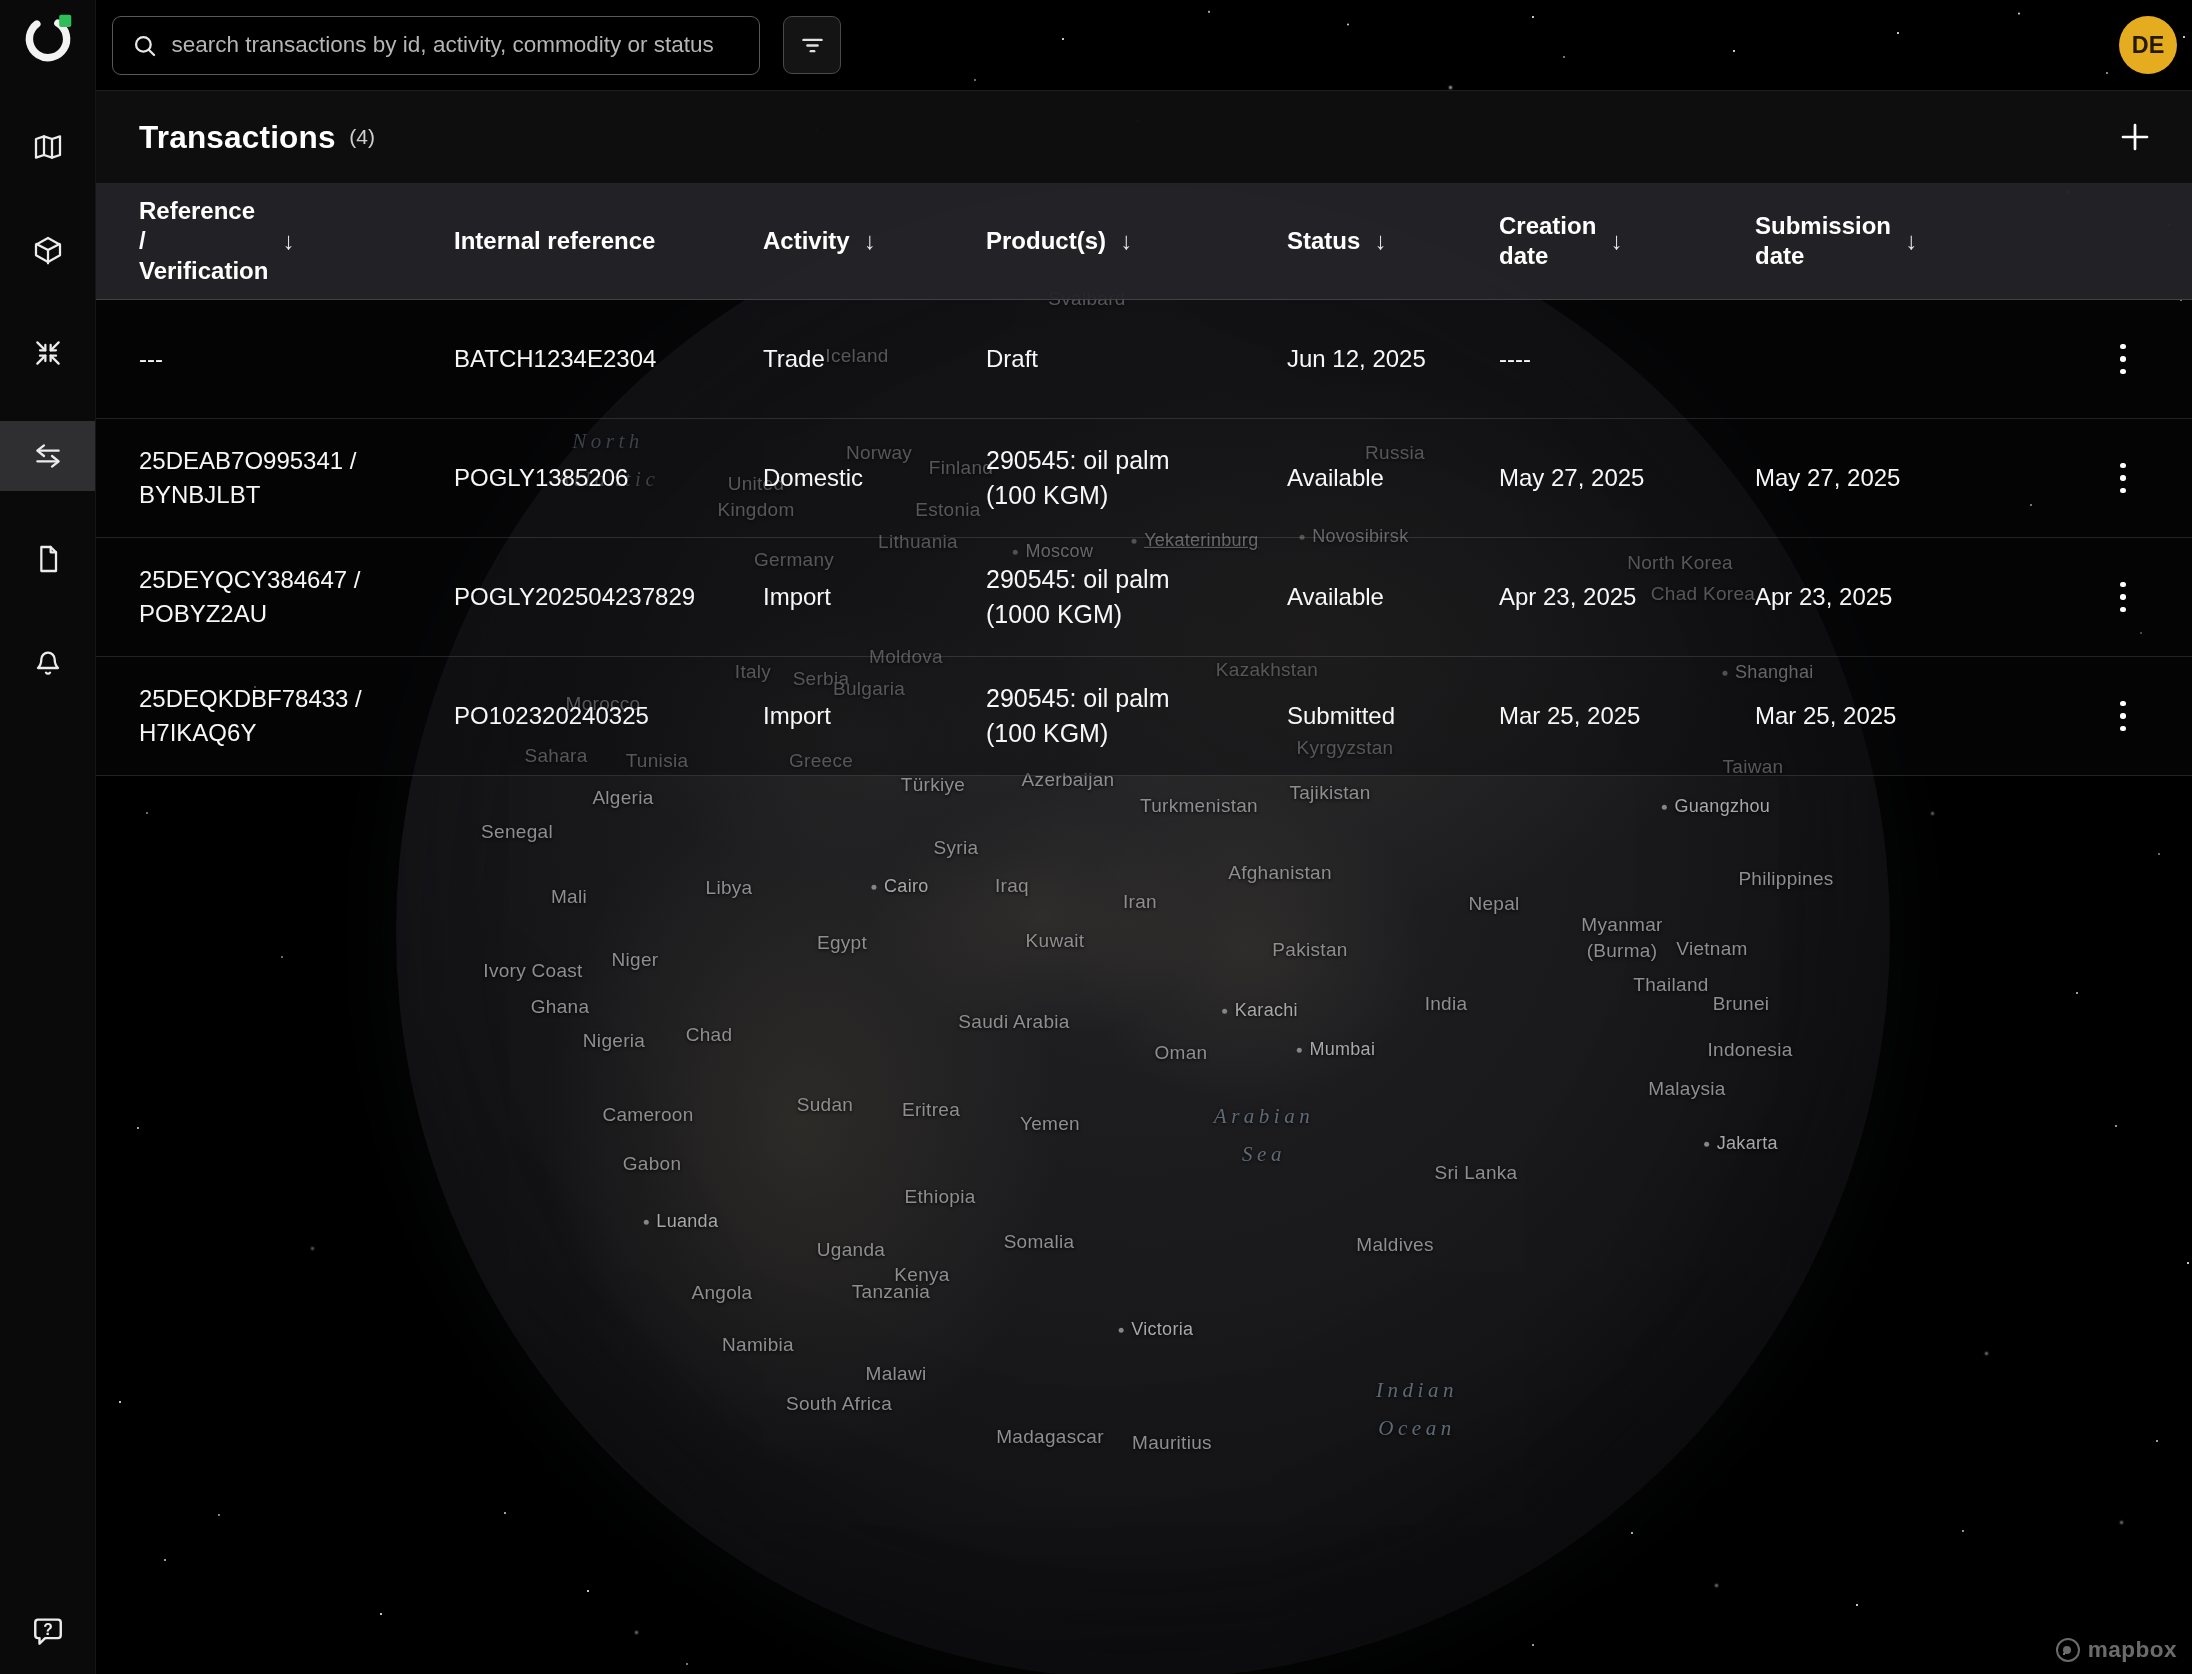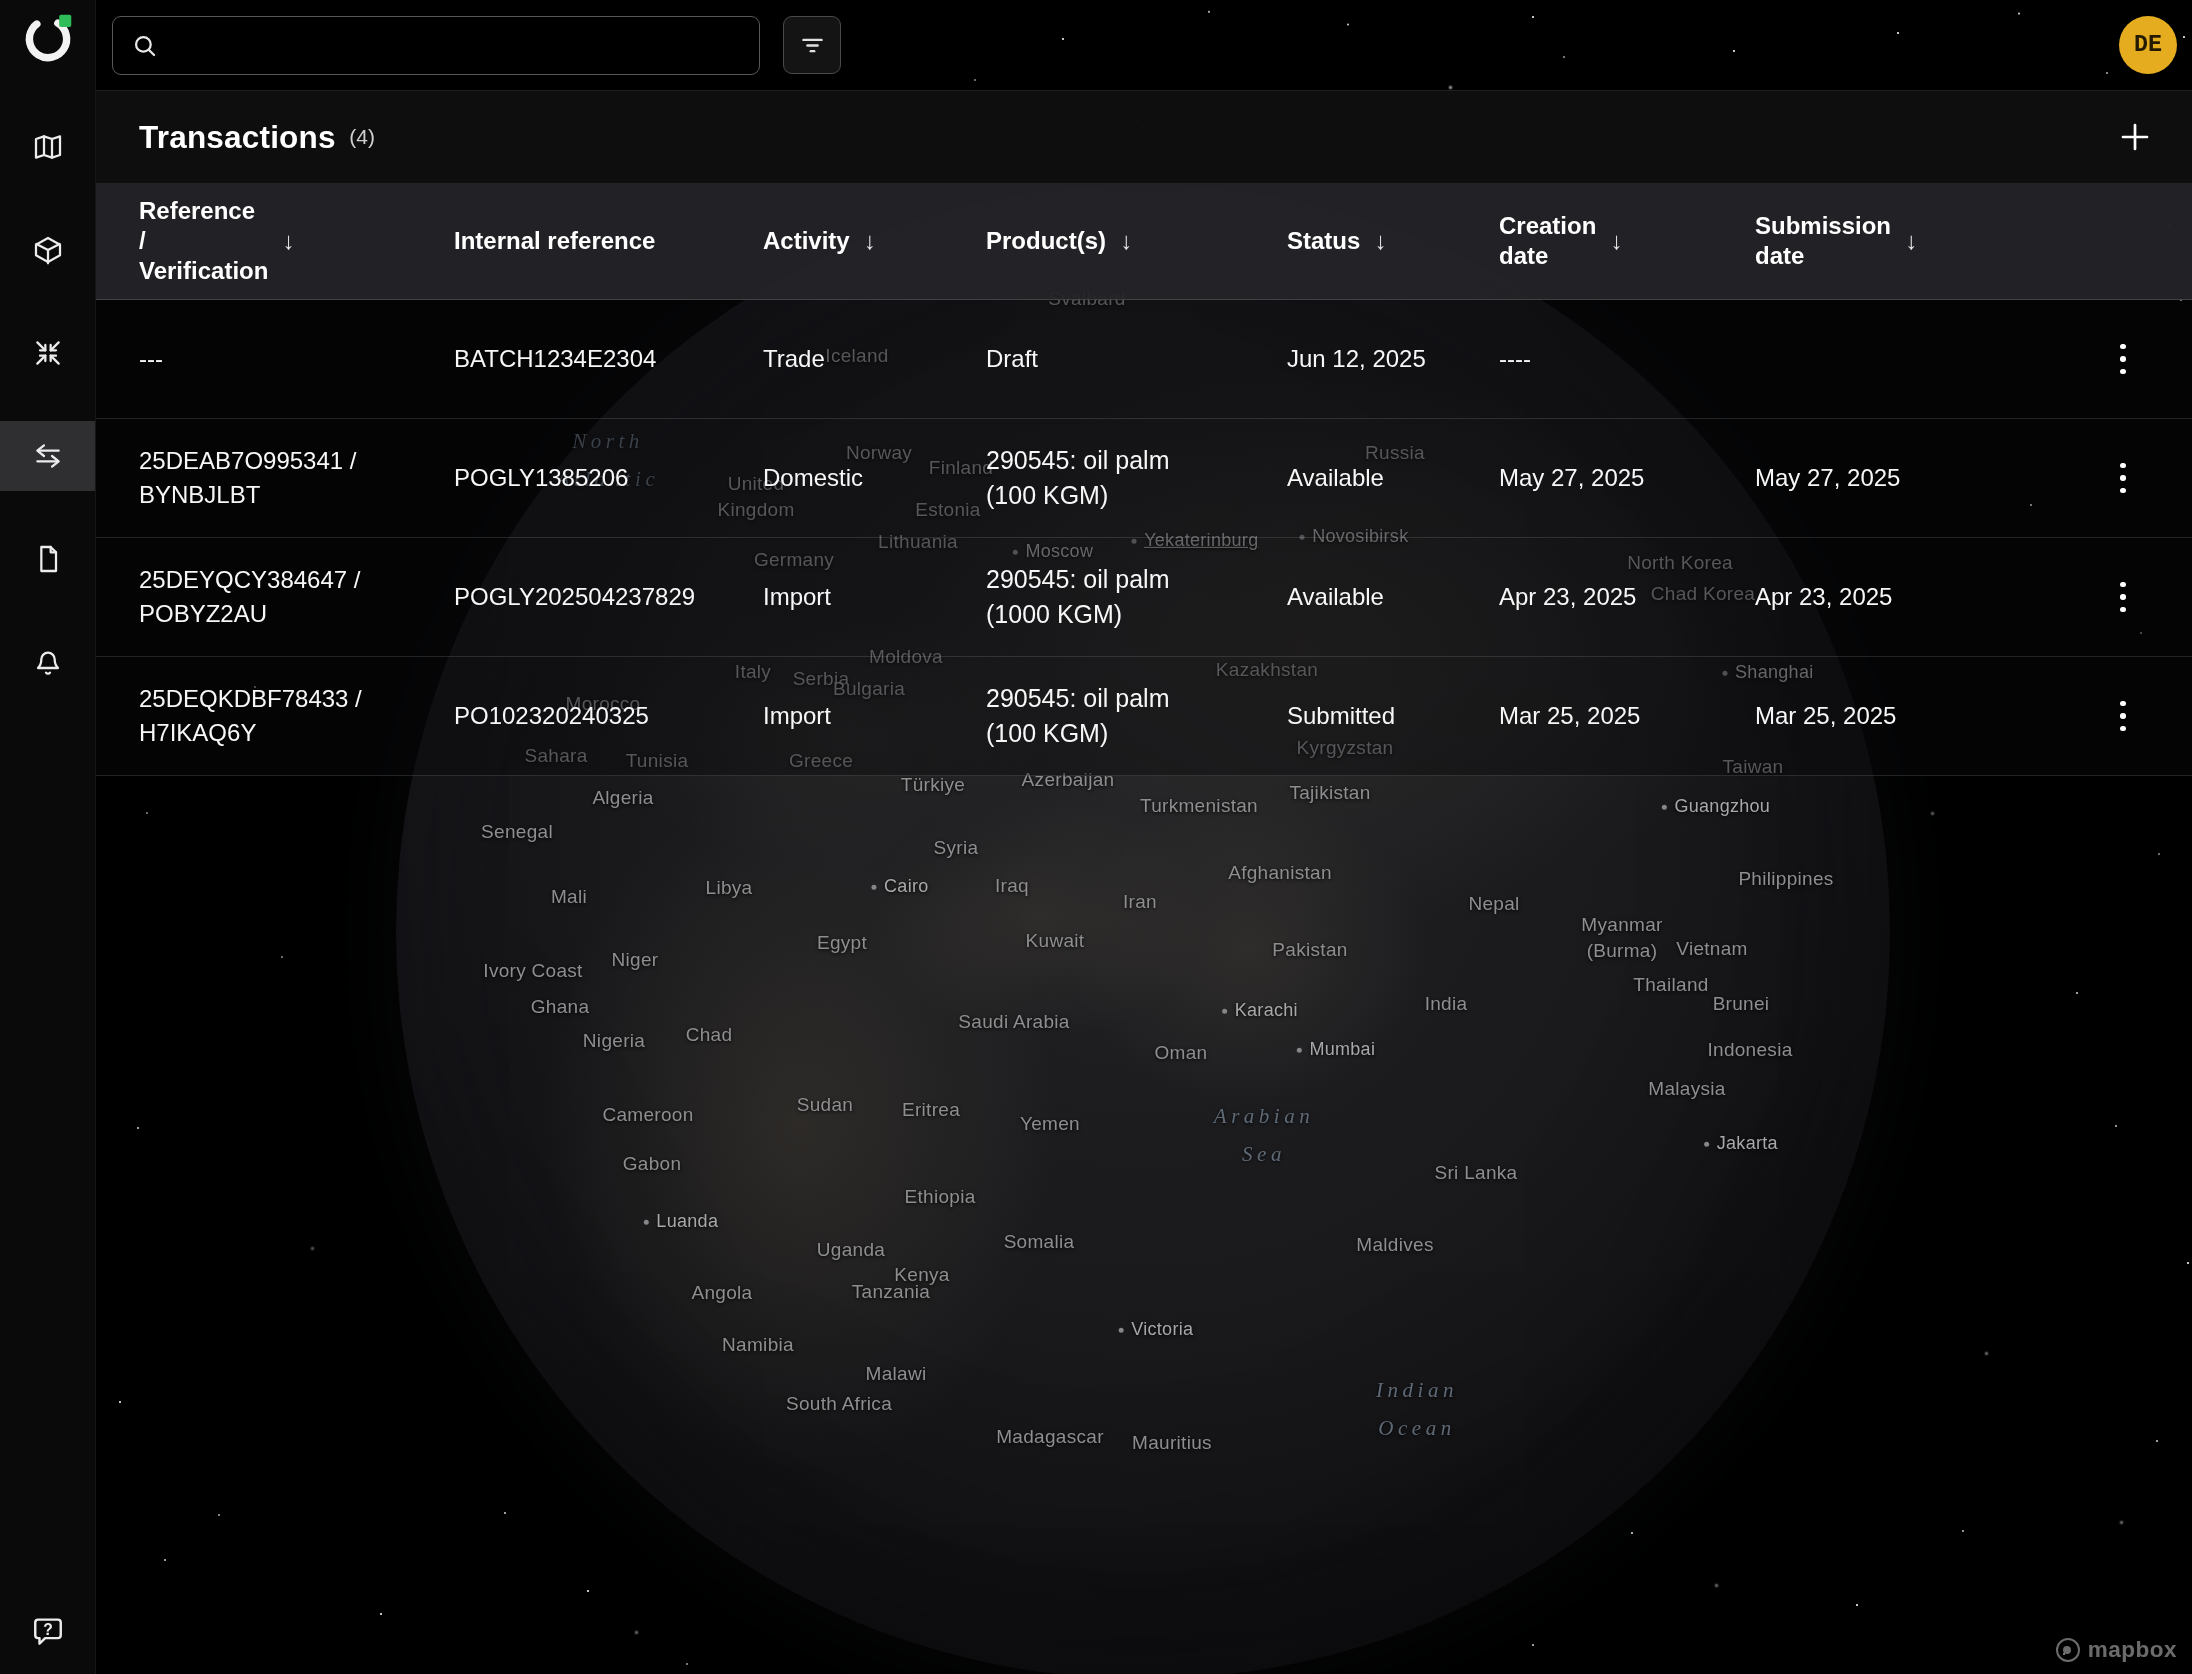--- a/index.html
+++ b/index.html
@@ -85,21 +85,21 @@
   .search { width:648px; height:59px; border:1.8px solid #585858; border-radius:9px;
     display:flex; align-items:center; gap:13.5px; padding:0 18px; background:rgba(0,0,0,.35); }
   .search input { flex:1; background:transparent; border:none; outline:none; color:#e8e8e8;
     font-size:22.5px; font-family:"Liberation Sans", sans-serif; }
   .search input::placeholder { color:#b5b5b5; }
   .filter-btn { margin-left:23.4px; width:58px; height:58px; border-radius:9px;
     border:1.8px solid #4a4a4a; background:#141415; display:flex; align-items:center;
     justify-content:center; cursor:pointer; }
   .avatar { margin-left:auto; margin-right:16px; width:58px; height:58px; border-radius:50%;
     background:#E5AC20; color:#241a02; font-weight:bold; font-size:23.4px;
-    display:flex; align-items:center; justify-content:center; cursor:pointer;font-family:Liberation Mono, monospace; }
+    display:flex; align-items:center; justify-content:center; cursor:pointer; }
 
   
   .panel { position:absolute; left:96px; right:0; top:90px; z-index:20; }
   .panel-head { height:93px; background:rgba(14,14,16,.97); border-top:0.9px solid rgba(255,255,255,.07);
     display:flex; align-items:center; padding:0 40px 0 43px; }
   .panel-head h1 { font-size:31.5px; font-weight:bold; letter-spacing:0.2px; }
   .count { margin-left:13.5px; font-size:21px; color:#cfcfcf; }
   .add-btn { margin-left:auto; background:transparent; border:none; cursor:pointer; display:flex; }
 
   .grid { display:grid; grid-template-columns:315px 309px 223px 301px 212px 256px 270px 1fr 68px;
@@ -305,20 +305,21 @@
 </aside>
 
 <header class="topbar">
   <div class="search">
     <span style="display:flex;">
       <svg width="27" height="27" viewBox="0 0 24 24" fill="none" stroke="#e8e8e8" stroke-width="2" stroke-linecap="round">
         <circle cx="11" cy="11" r="6.5"></circle>
           <path d="M16 16l4.5 4.5"></path>
       </svg>
     </span>
+    <input type="text" placeholder="search transactions by id, activity, commodity or status" style="">
   </div>
   <button class="filter-btn">
     <span style="display:flex;">
       <svg width="27" height="27" viewBox="0 0 24 24" fill="none" stroke="#e0e0e0" stroke-width="2.2" stroke-linecap="round">
         <path d="M4 7h16"></path>
           <path d="M7.5 12h9"></path>
           <path d="M10.5 17h3"></path>
       </svg>
     </span>
   </button>

